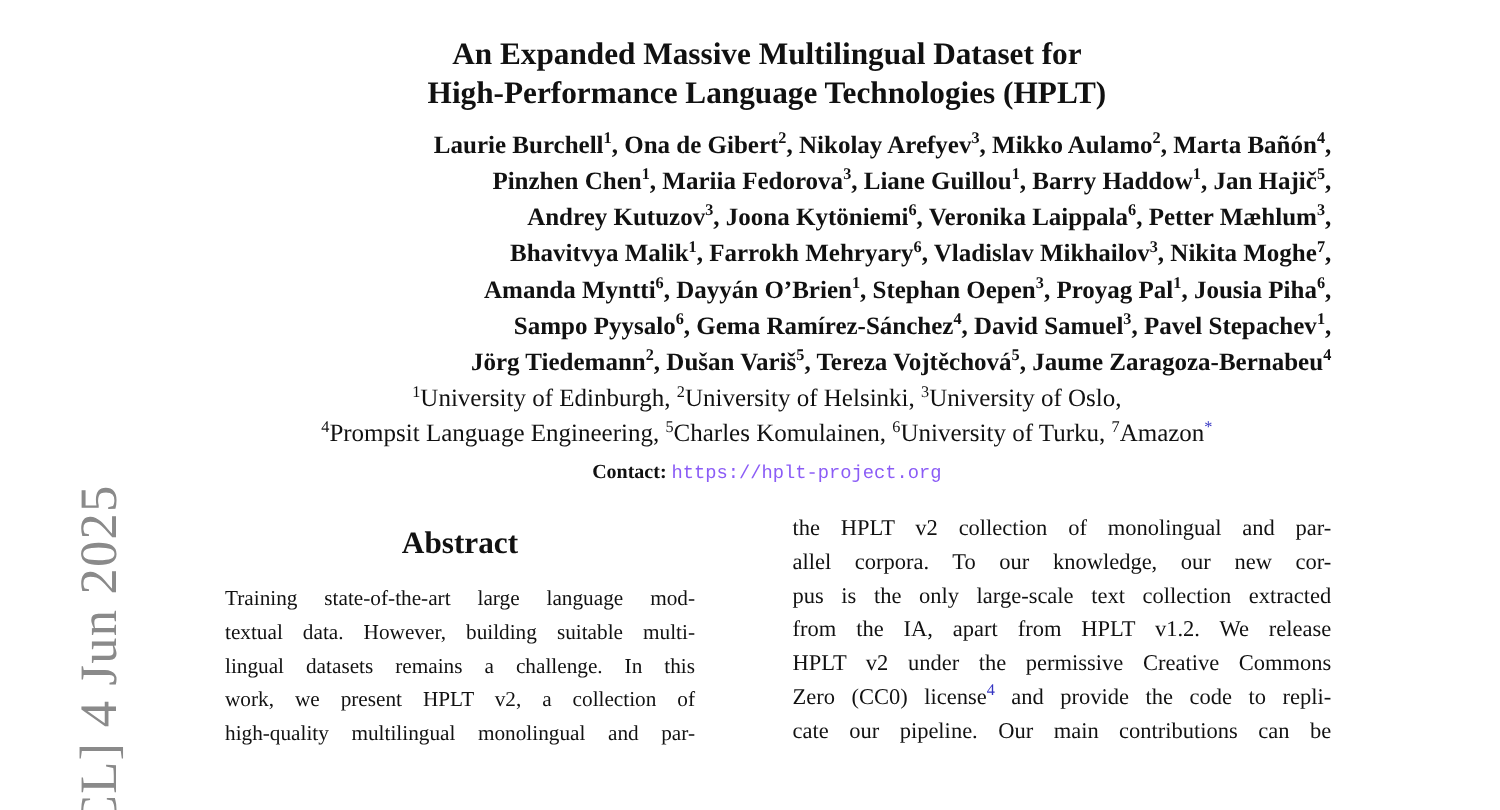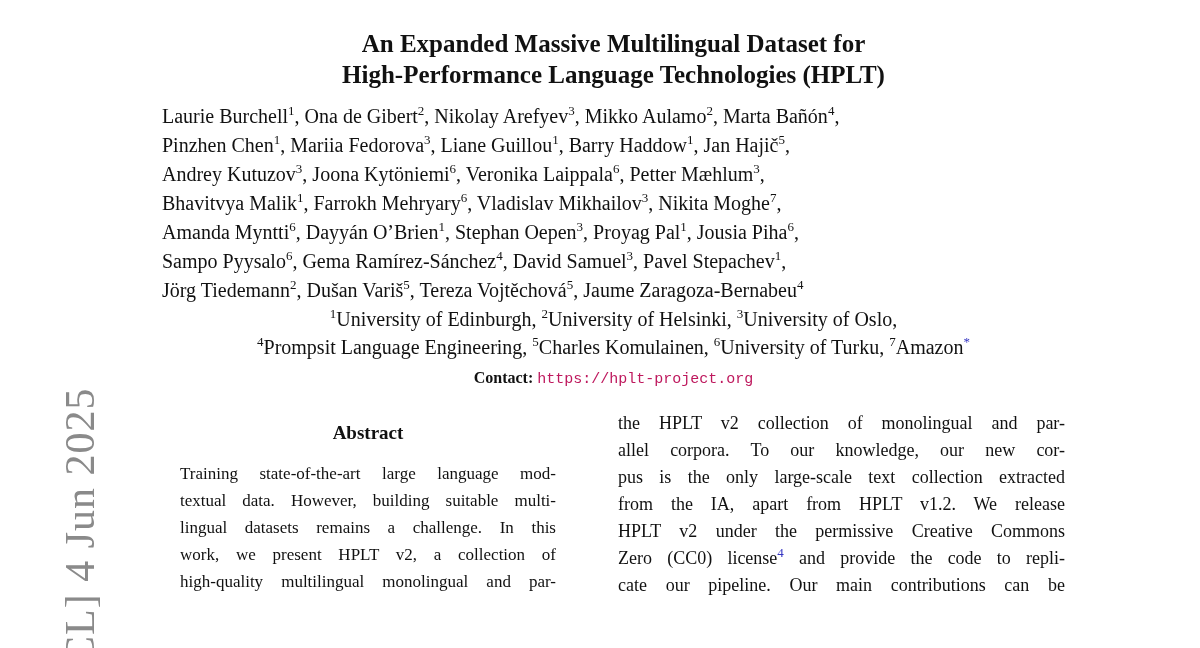--- a/index.html
+++ b/index.html
@@ -30,22 +30,22 @@
     padding-top: 28px;
   }
   .title {
     text-align: center;
     font-weight: bold;
     font-size: 25px;
     line-height: 31px;
   }
   .authors {
     margin-top: 12px;
-    text-align: left;
-    font-weight: normal;
+    text-align: right;
+    font-weight: bold;
     font-size: 20px;
     line-height: 29px;
   }
   .affiliations {
     text-align: center;
     font-weight: normal;
     font-size: 20px;
     line-height: 28px;
   }
   sup {
@@ -55,47 +55,48 @@
   }
   .link { color: #3434c2; }
   .contact {
     margin-top: 8px;
     text-align: center;
     font-size: 16px;
   }
   .contact .label { font-weight: bold; }
   .contact .url {
     font-family: "Liberation Mono", monospace;
-    color: #be185d;
+    color: #8b5cf6;
     font-size: 15px;
     text-decoration: none;
     cursor: pointer;
   }
   .columns {
     margin-top: 22px;
     display: flex;
     gap: 44px;
   }
   .col-left { width: 412px; }
   .col-right { width: 447px; }
   .abstract-heading {
     margin-top: 12px;
     margin-bottom: 16px;
     text-align: center;
     font-weight: bold;
-    font-size: 19px;
+    font-size: 25px;
   }
   .abstract-body {
     padding: 0 18px;
     font-size: 17px;
     line-height: 27px;
   }
   .col-right .body {
     font-size: 18px;
     line-height: 27px;
+    margin-left: 16px;
   }
   .jline {
     text-align: justify;
     text-align-last: justify;
     white-space: nowrap;
   }
 </style>
 </head>
 <body>
 

